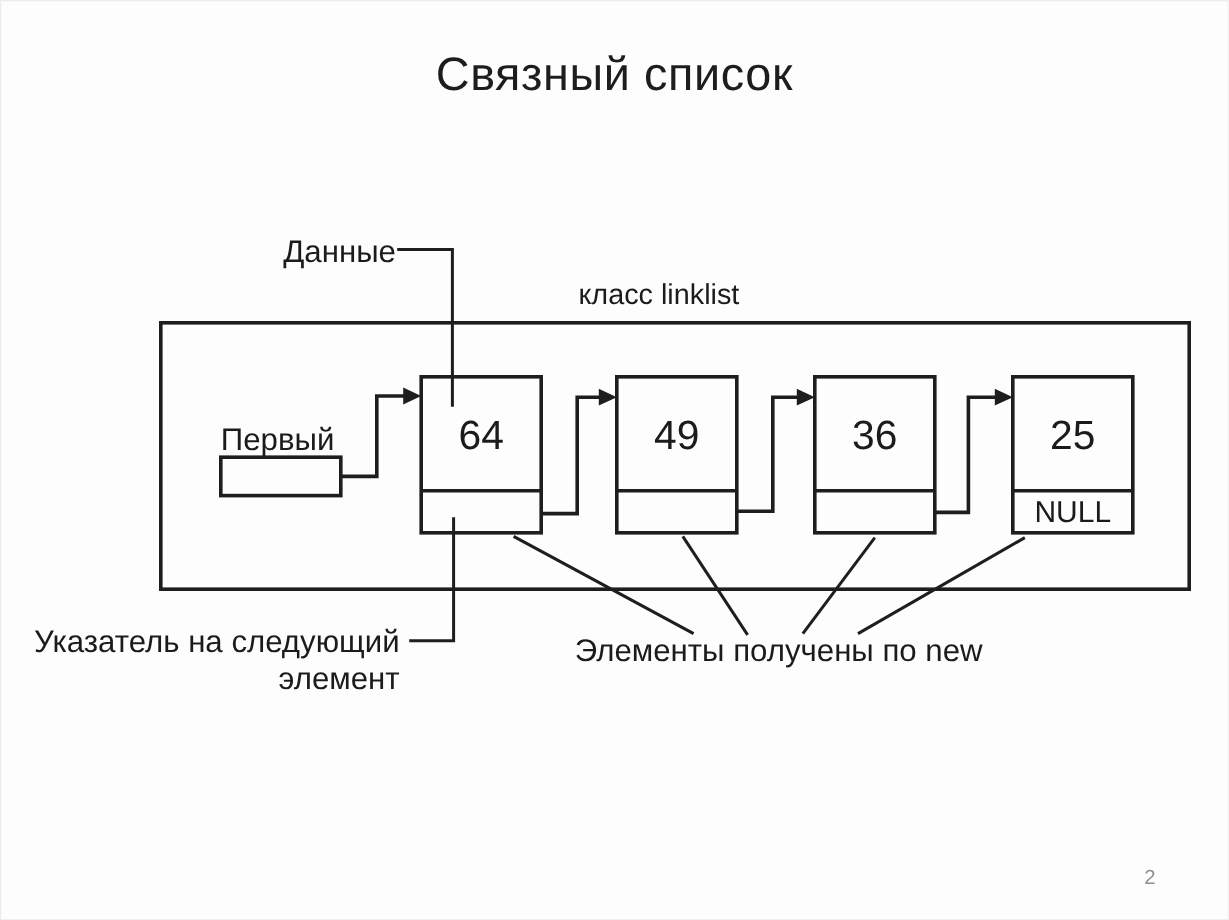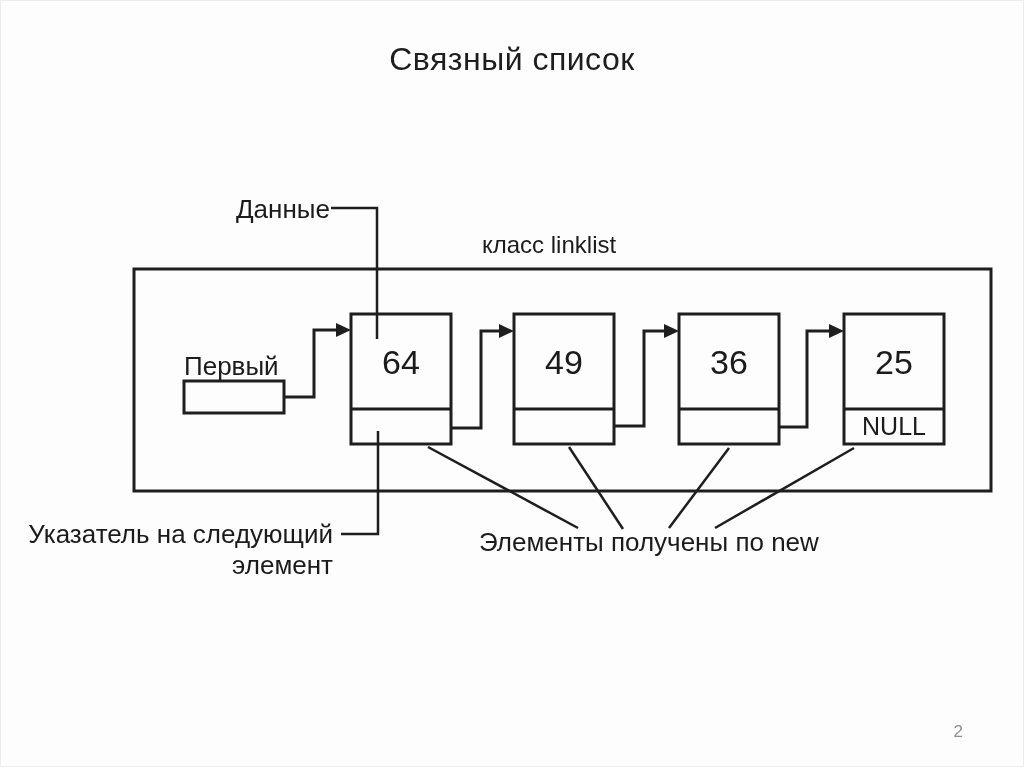--- a/index.html
+++ b/index.html
@@ -10,21 +10,21 @@
     border:1px solid #ececec;
     box-sizing:border-box;
     overflow:hidden;
     font-family:"Liberation Sans",sans-serif;
   }
   .title{
     position:absolute;
     left:0;right:0;top:40px;
     margin:0;
     text-align:center;
-    font-size:32px;
+    font-size:39px;
     font-weight:400;
     color:#1d1d1d;
     font-family:"Liberation Sans",sans-serif;
     letter-spacing:0.5px;
   }
   .figure{position:absolute;left:0;top:0;width:1024px;height:767px;}
   .ln{fill:none;stroke:#1e1e1e;stroke-width:3;}
   .thin{fill:none;stroke:#1e1e1e;stroke-width:2.5;}
   .ah{fill:#1e1e1e;stroke:none;}
   .cap{fill:#1b1b1b;font-size:26px;font-family:"Liberation Sans",sans-serif;}

